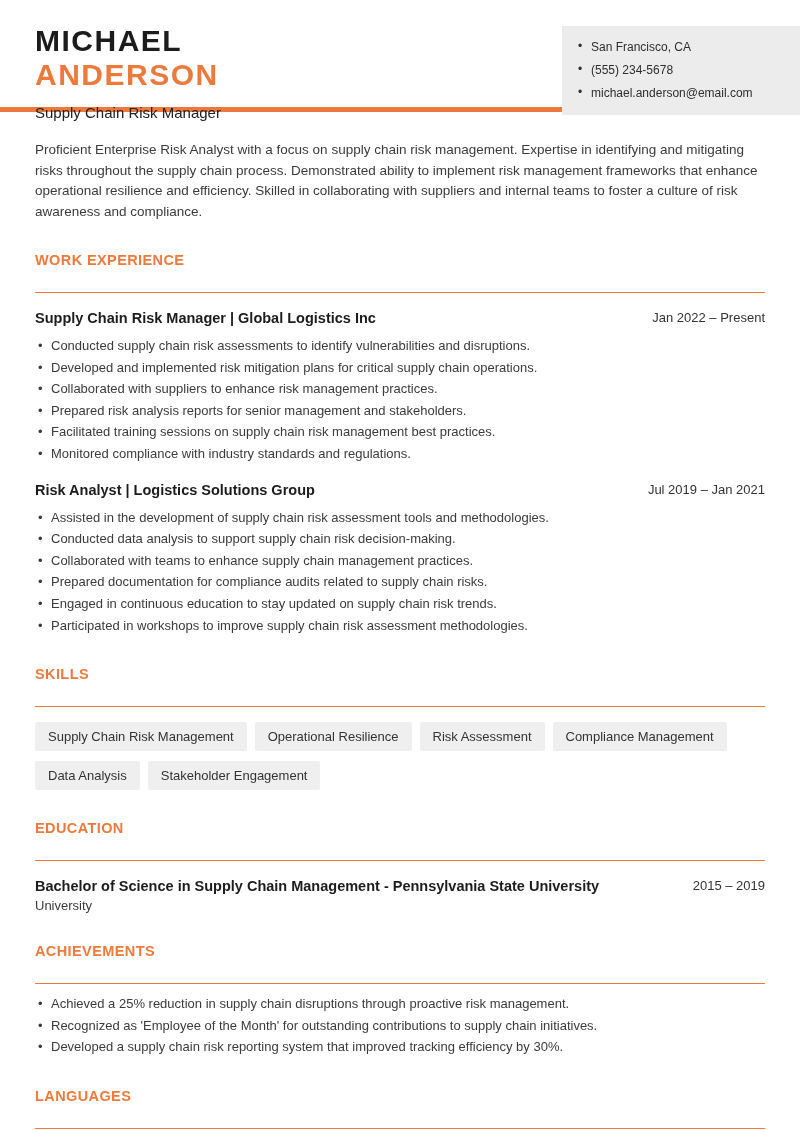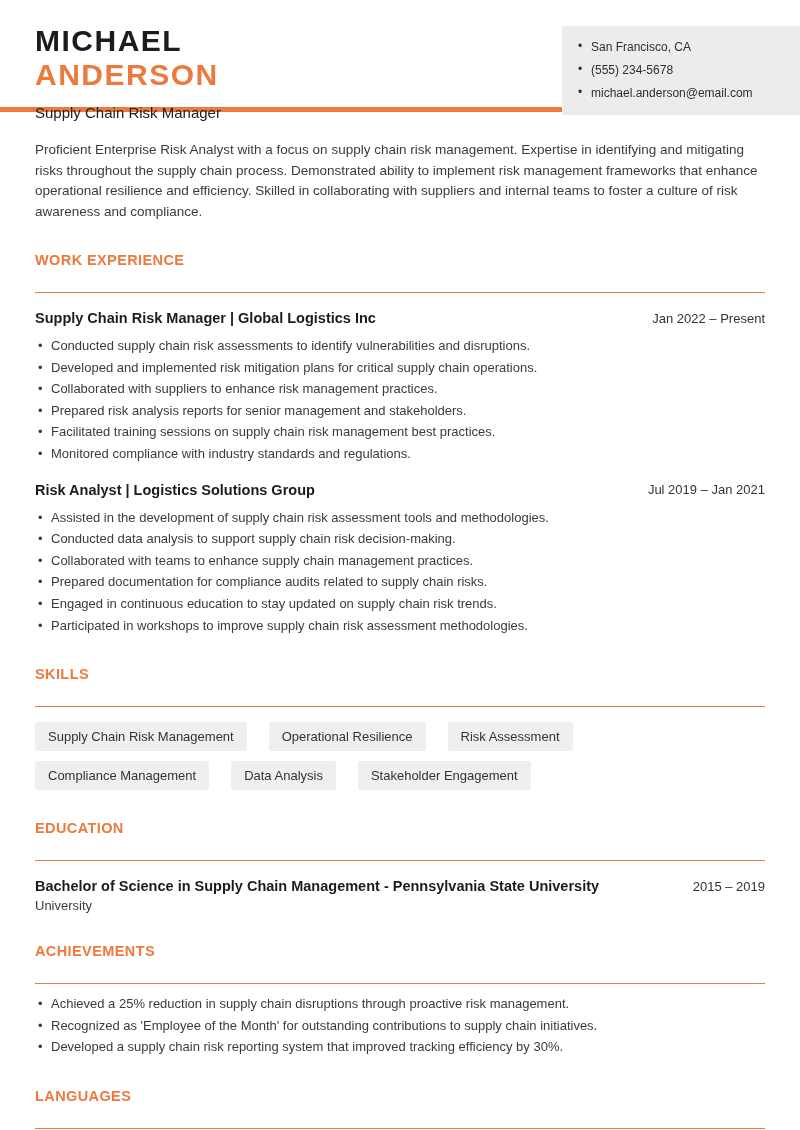--- a/index.html
+++ b/index.html
@@ -45,34 +45,34 @@
   }
 
   .section { margin-top:30px; }
   .section-heading {
     color:var(--accent,#ec7a3d); font-size:14.5px; font-weight:700;
     letter-spacing:0.4px; padding-bottom:24px;
     border-bottom:1.5px solid var(--accent,#ec7a3d);
   }
 
   .job { margin-top:17px; }
-  .row-split { display:flex; justify-content:space-between; align-items:center; }
+  .row-split { display:flex; justify-content:space-between; align-items:flex-start; }
   .entry-title { font-size:14.5px; font-weight:700; color:var(--heading-text,#1a1a1a); }
   .entry-dates { font-size:13px; color:#333; white-space:nowrap; padding-left:20px; }
 
   ul.bullets { list-style:none; margin-top:9px; }
   ul.bullets li {
     position:relative; padding-left:16px;
     font-size:13px; line-height:21.6px; color:var(--text,#3b3b3b);
   }
   ul.bullets li::before {
     content:"\2022"; position:absolute; left:3px; top:0; color:#3b3b3b;
   }
 
-  .tags { display:flex; flex-wrap:wrap; gap:10px 22px; margin-top:15px; }
+  .tags { display:flex; flex-wrap:wrap; gap:10px 8px; margin-top:15px; }
   .tag {
     background:var(--tag-bg,#efefef); color:#333; font-size:13px;
     padding:7px 13px; border-radius:2px; white-space:nowrap;
   }
 
   .edu-entry { margin-top:17px; }
   .edu-school { font-size:13px; color:#3b3b3b; margin-top:4px; }
 
   .achv-list { margin-top:15px; }
 </style>

